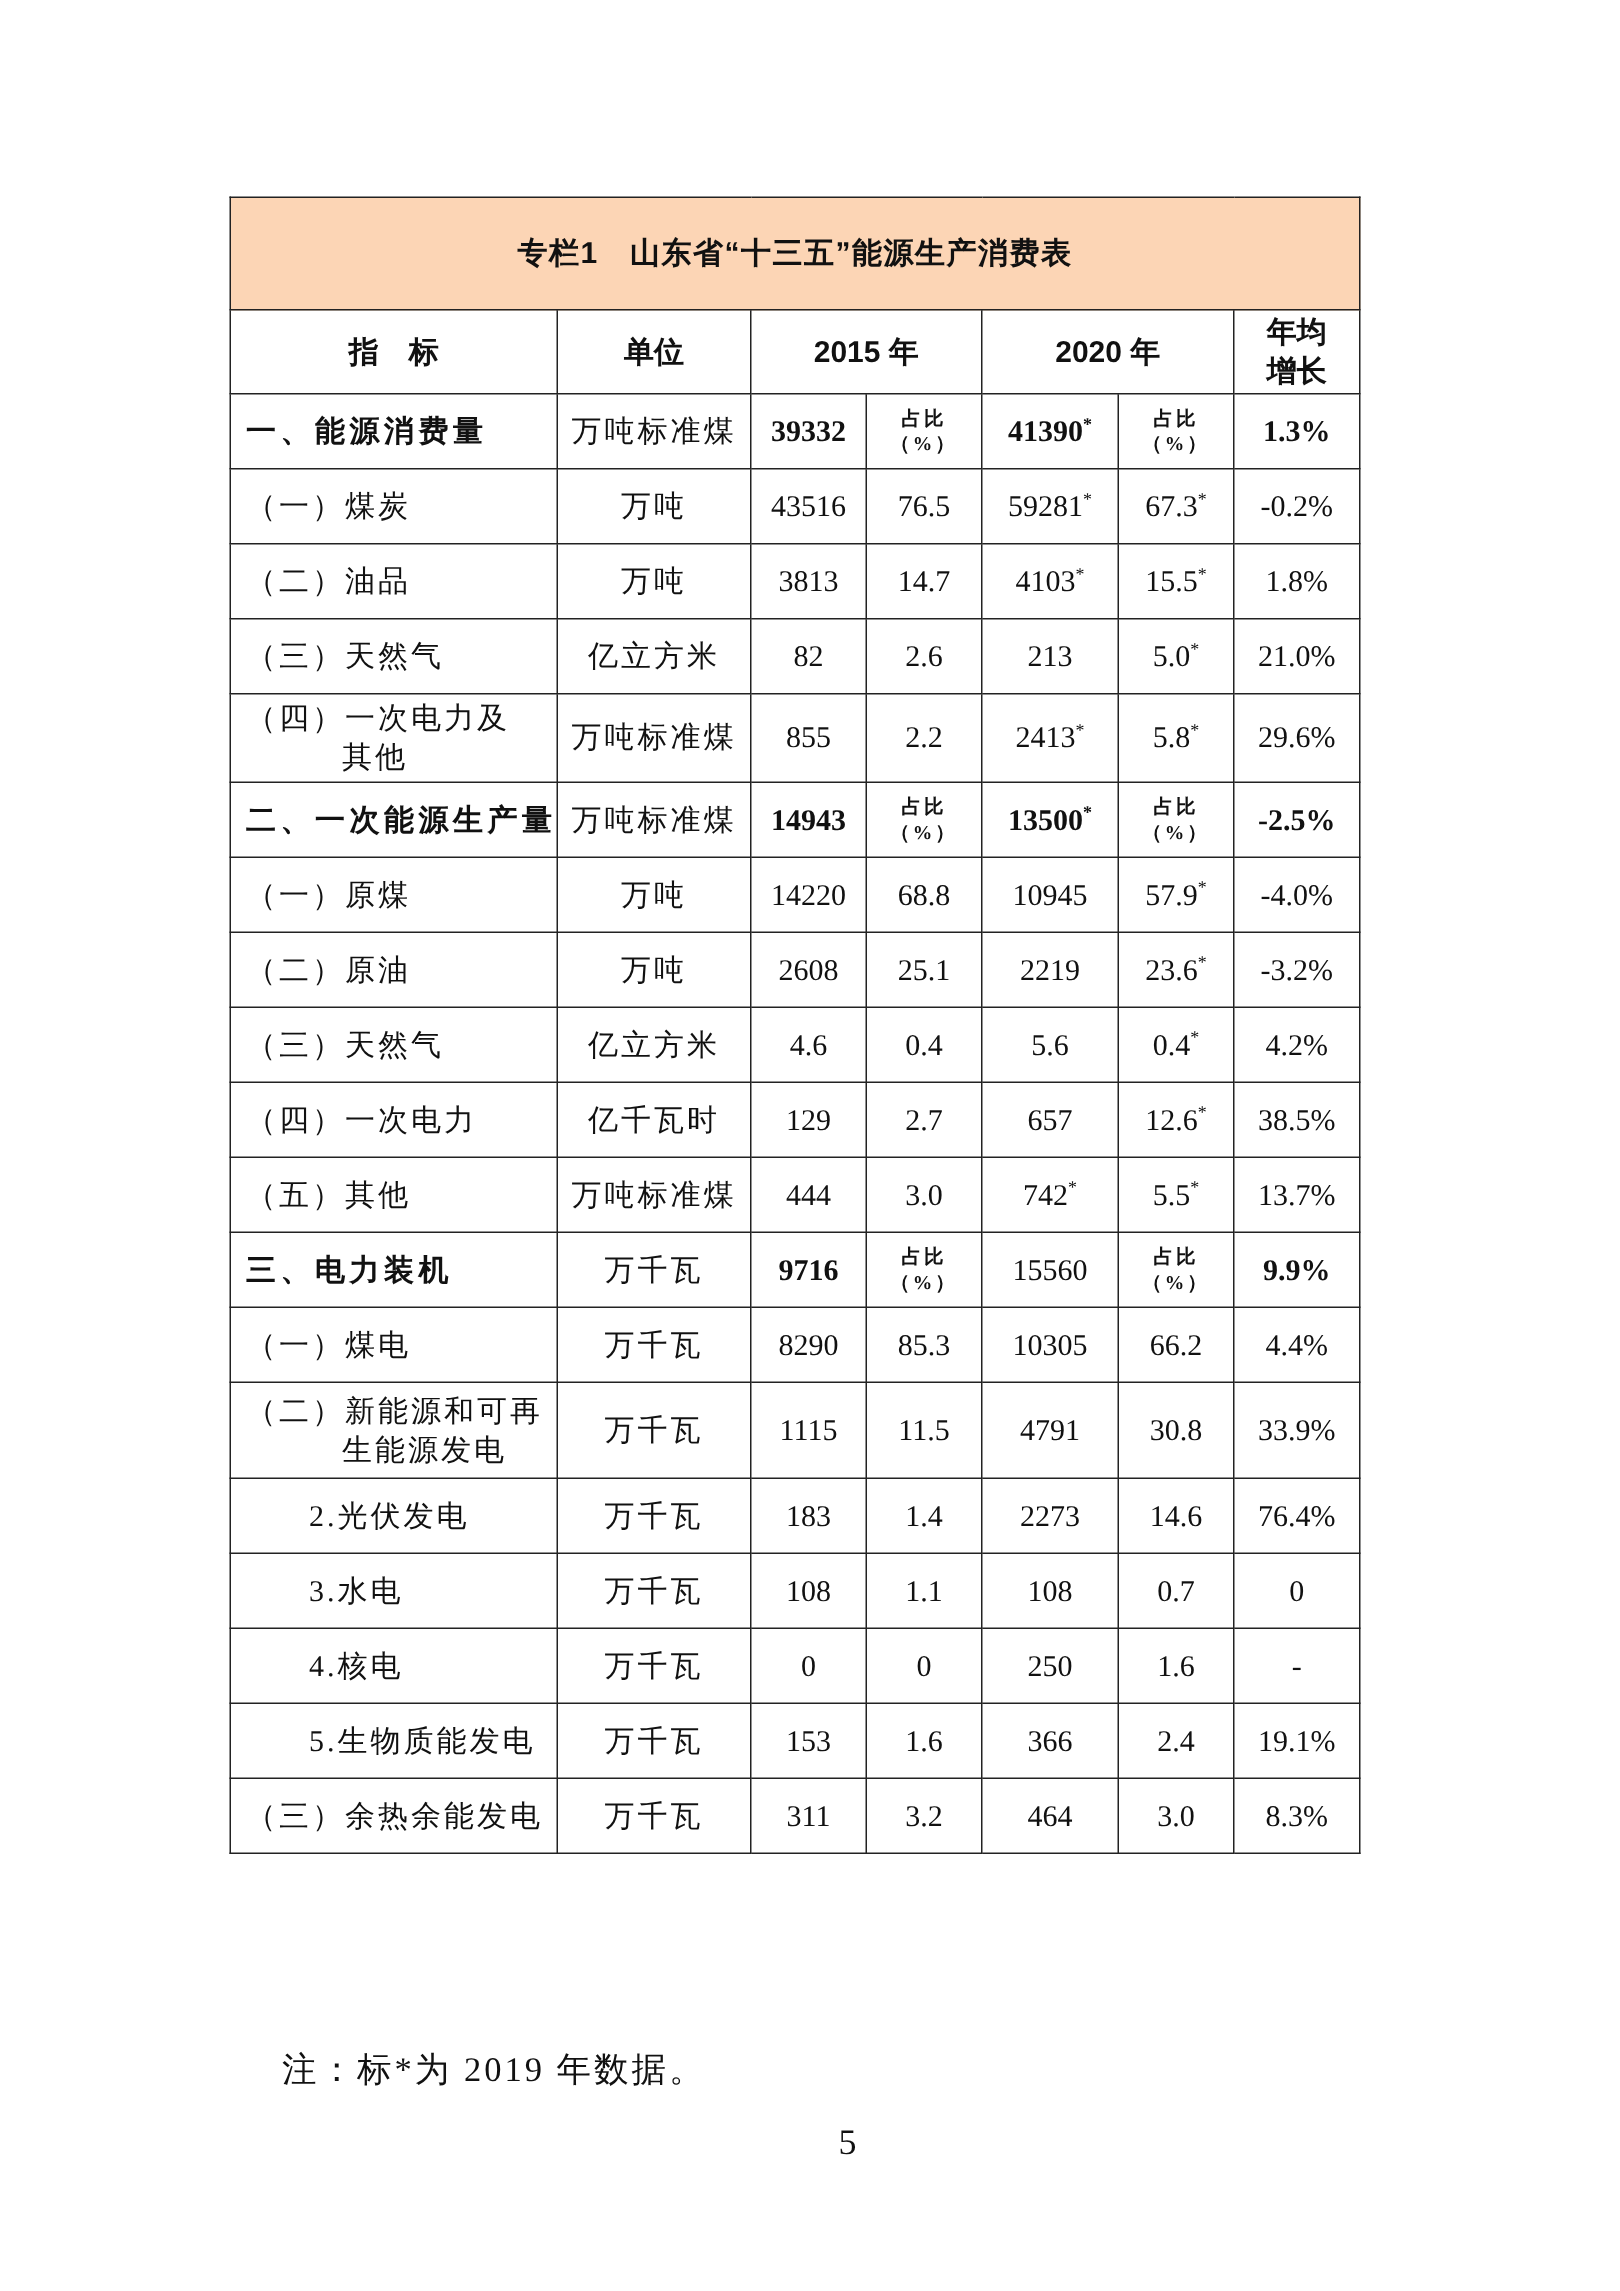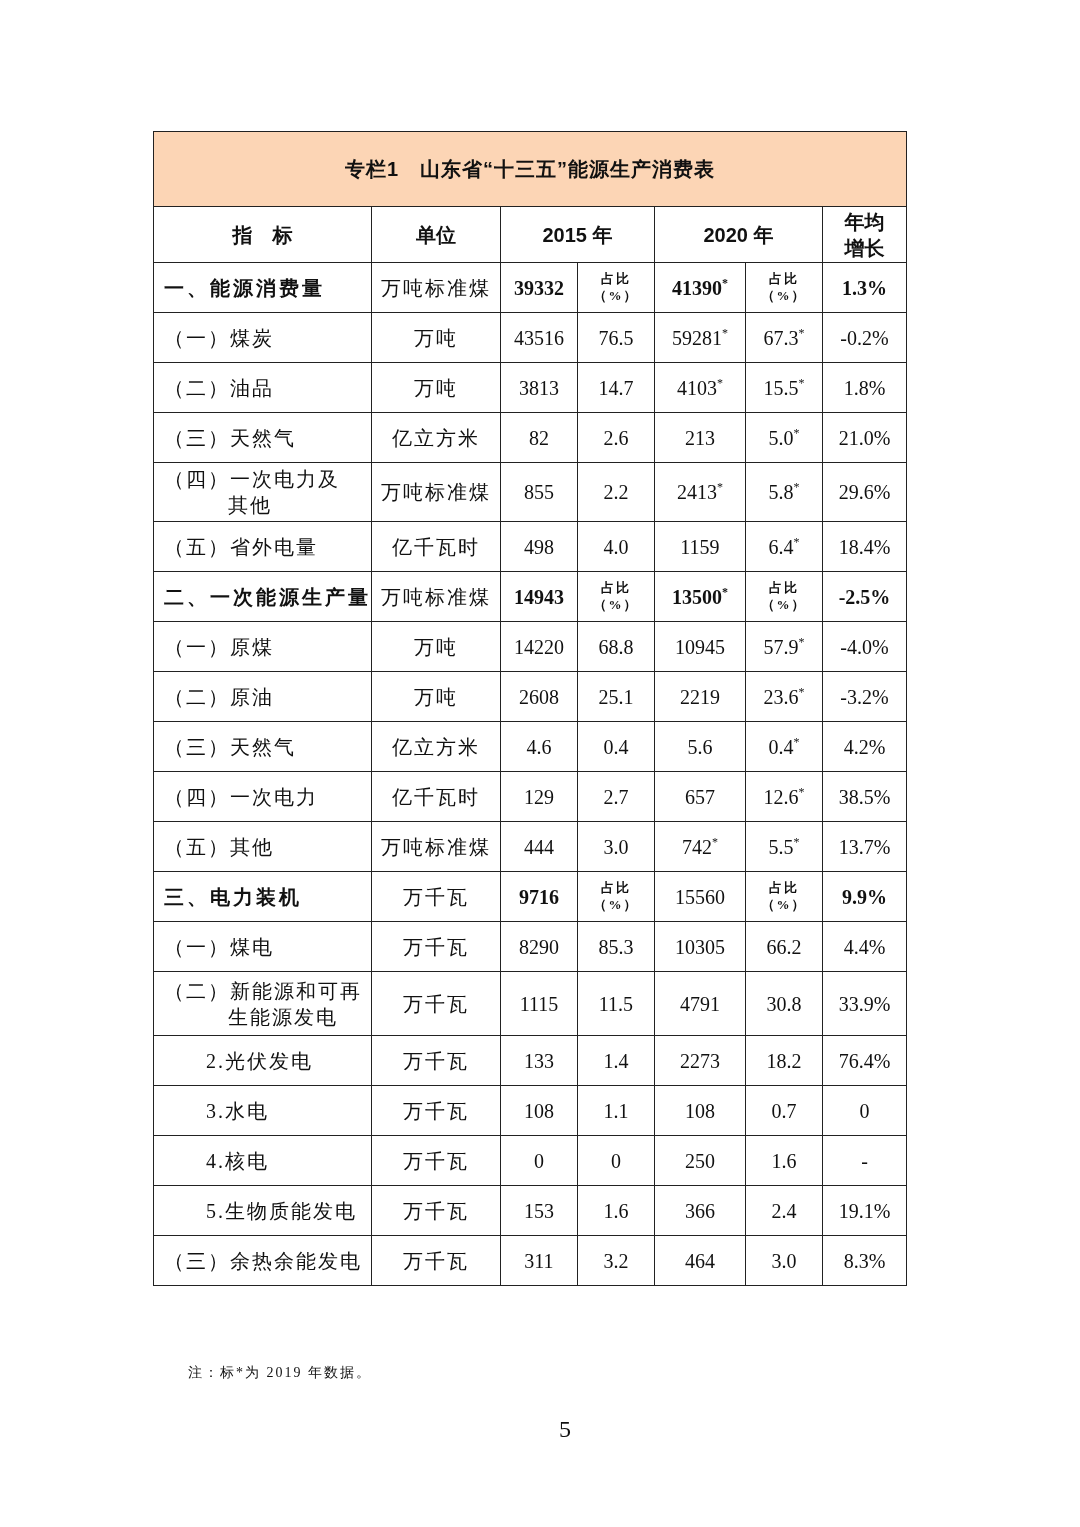--- a/index.html
+++ b/index.html
@@ -30,21 +30,21 @@
   .name-cell.indent { padding-left: 52px !important; }
   .name-cell .wrap2 { display: block; padding-left: 64px; }
   .unit-cell { letter-spacing: 2px; }
   .bold { font-weight: bold; }
   .share-label { font-size: 13px; line-height: 1.25; font-weight: bold; letter-spacing: 2px; }
   .row-std td { height: 49px; }
   .row-tall td { height: 58px; }
   .row-taller td { height: 63px; }
   sup.star { font-size: 12px; vertical-align: super; line-height: 0; }
   .note {
-    position: absolute; left: 188px; top: 1364px; font-size: 14px; letter-spacing: 2px;
+    position: absolute; left: 188px; top: 1364px; font-size: 23px; letter-spacing: 2px;
   }
   .page-num { position: absolute; left: 0; width: 1130px; text-align: center; top: 1416px; font-size: 24px; }
 </style>
 </head>
 <body>
 
 <table class="page-table">
   <colgroup>
     <col style="width:218px">
       <col style="width:129px">
@@ -111,29 +111,20 @@
       <tr class="row-tall">
         <td class="name-cell"><span>（四）一次电力及</span><span class="wrap2">其他</span></td>
         <td class="unit-cell"><span>万吨标准煤</span></td>
         <td><span>855</span></td>
         <td><span>2.2</span></td>
         <td><span>2413</span><sup class="star">*</sup></td>
         <td><span>5.8</span><sup class="star">*</sup></td>
         <td><span>29.6%</span></td>
       </tr>
       <tr class="row-std">
-        <td class="name-cell"><span>（五）省外电量</span></td>
-        <td class="unit-cell"><span>亿千瓦时</span></td>
-        <td><span>498</span></td>
-        <td><span>4.0</span></td>
-        <td><span>1159</span></td>
-        <td><span>6.4</span><sup class="star">*</sup></td>
-        <td><span>18.4%</span></td>
-      </tr>
-      <tr class="row-std">
         <td class="name-cell section"><span>二、一次能源生产量</span></td>
         <td class="unit-cell"><span>万吨标准煤</span></td>
         <td class="bold"><span>14943</span></td>
         <td>
           <div class="share-label"><span>占比</span><br><span>（%）</span></div>
         </td>
         <td class="bold"><span>13500</span><sup class="star">*</sup></td>
         <td>
           <div class="share-label"><span>占比</span><br><span>（%）</span></div>
         </td>
@@ -211,24 +202,24 @@
         <td class="unit-cell"><span>万千瓦</span></td>
         <td><span>1115</span></td>
         <td><span>11.5</span></td>
         <td><span>4791</span></td>
         <td><span>30.8</span></td>
         <td><span>33.9%</span></td>
       </tr>
       <tr class="row-std">
         <td class="name-cell indent"><span>2.光伏发电</span></td>
         <td class="unit-cell"><span>万千瓦</span></td>
-        <td><span>133</span></td>
+        <td><span>183</span></td>
         <td><span>1.4</span></td>
         <td><span>2273</span></td>
-        <td><span>18.2</span></td>
+        <td><span>14.6</span></td>
         <td><span>76.4%</span></td>
       </tr>
       <tr class="row-std">
         <td class="name-cell indent"><span>3.水电</span></td>
         <td class="unit-cell"><span>万千瓦</span></td>
         <td><span>108</span></td>
         <td><span>1.1</span></td>
         <td><span>108</span></td>
         <td><span>0.7</span></td>
         <td><span>0</span></td>

